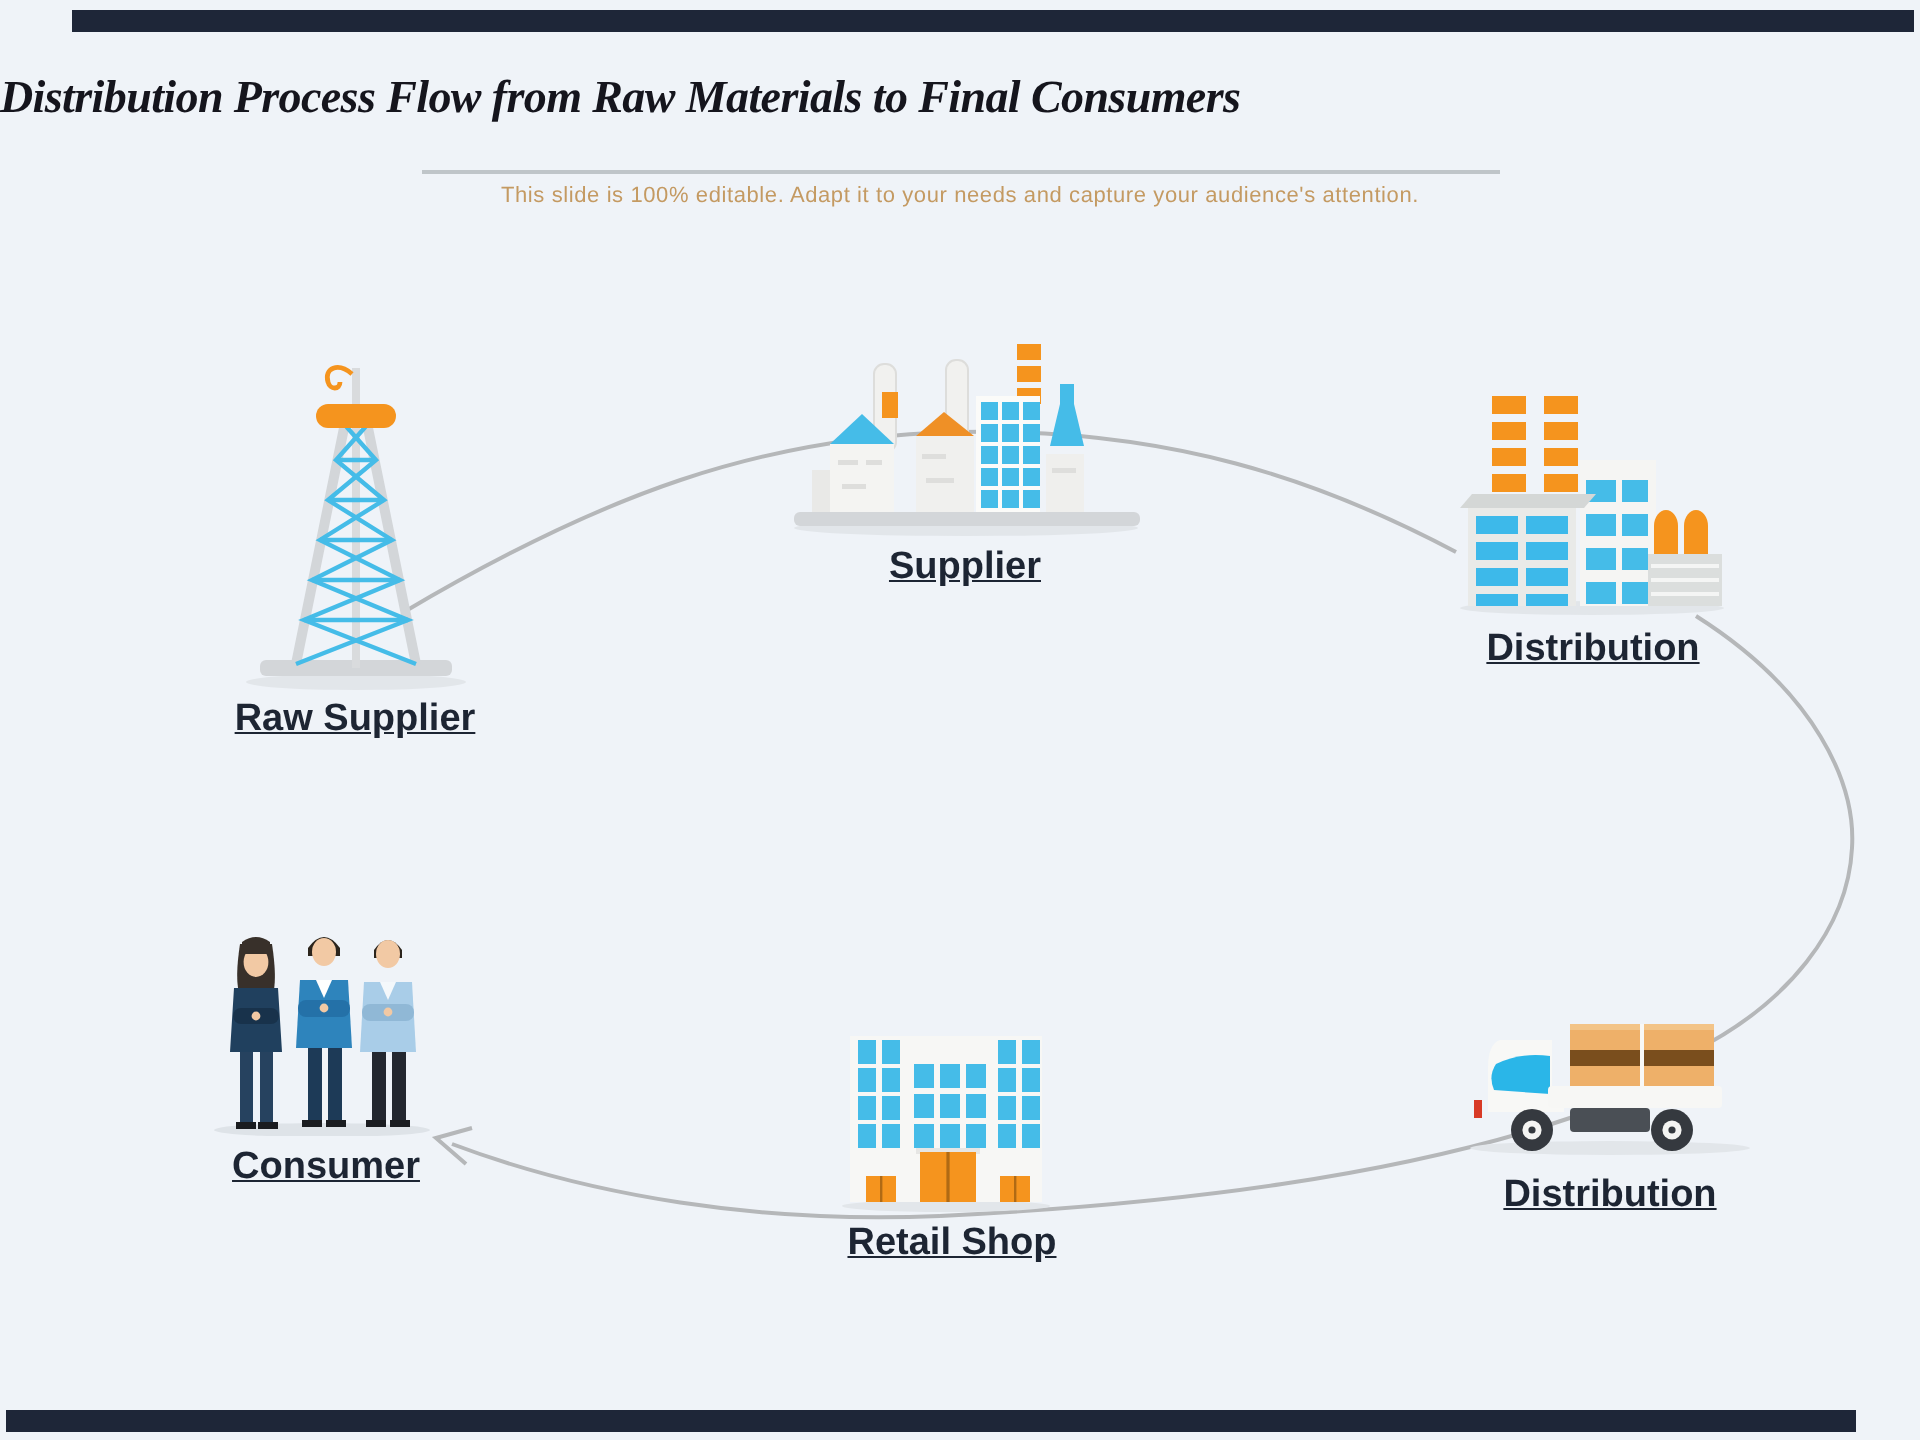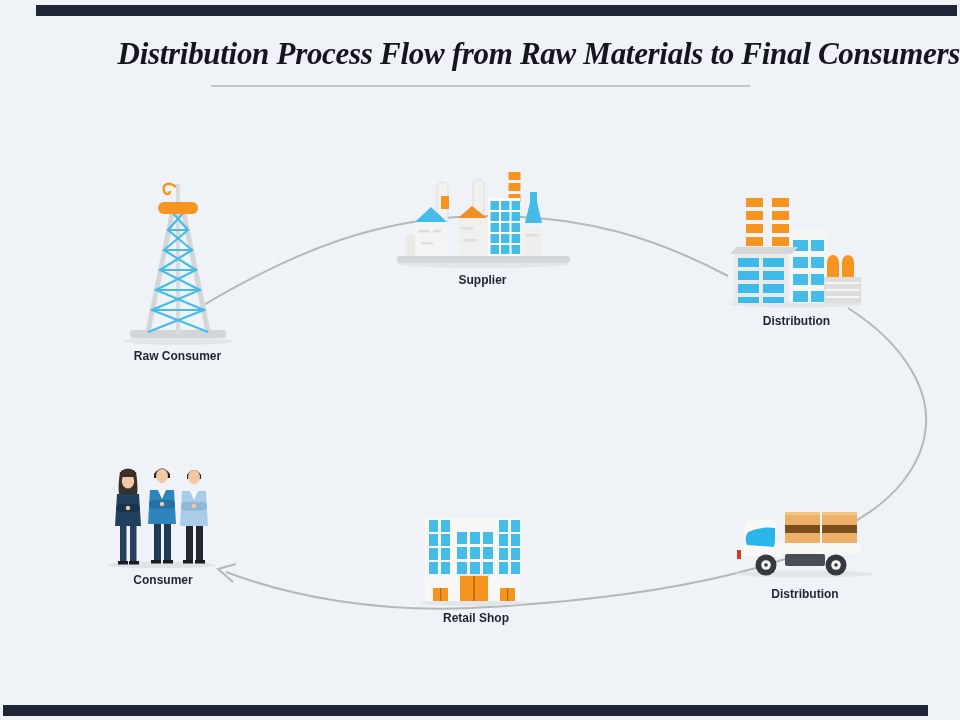--- a/index.html
+++ b/index.html
@@ -1,31 +1,31 @@
 <!DOCTYPE html>
 <html style="--background: #eff3f8; --bar-navy: #1e2638; --title-text: #15151d; --divider-gray: #bfc5c9; --subtitle-orange: #c49a62; --label-navy: #1d2533; --line-gray: #b5b7b9; --accent-orange: #f5941e; --accent-cyan: #45bce8; --cargo-tan: #eeb069; --cargo-brown: #7a4e1d;"><head>
 <meta charset="utf-8">
 <style>
   html,body{margin:0;padding:0;}
   .slide{position:relative;width:960px;height:720px;background:var(--background,#eff3f8);
          overflow:hidden;font-family:"Liberation Sans",sans-serif;}
   .bar{position:absolute;height:11px;background:var(--bar-navy,#1e2638);}
   .bar-top{left:36px;top:5px;width:921px;}
   .bar-bottom{left:3px;top:705px;width:925px;}
-  .title{position:absolute;top:36px;left:0;width:100%;text-align:right;
+  .title{position:absolute;top:36px;left:0;width:100%;text-align:left;
          font-family:"Liberation Serif",serif;font-style:italic;font-weight:600;
-         font-size:31px;color:var(--title-text,#15151d);letter-spacing:-0.3px;}
+         font-size:23px;color:var(--title-text,#15151d);letter-spacing:-0.3px;}
   .divider{position:absolute;left:211px;top:85px;width:539px;height:2px;
            background:var(--divider-gray,#bfc5c9);}
   .subtitle{position:absolute;top:92px;left:0;width:100%;text-align:center;
             font-size:11px;color:var(--subtitle-orange,#c49a62);letter-spacing:.3px;}
   .connectors{position:absolute;left:0;top:0;}
   .connectors path{fill:none;stroke:var(--line-gray,#b5b7b9);stroke-width:2;}
   .node{position:absolute;display:flex;flex-direction:column;align-items:center;}
-  .node .label{font-weight:bold;font-size:12px;color:var(--label-navy,#1d2533);white-space:nowrap;}
+  .node .label{font-weight:bold;font-size:19px;color:var(--label-navy,#1d2533);white-space:nowrap;text-decoration:underline;}
   .n-raw{left:95px;top:180px;width:165px;}
   .n-raw .label{margin-top:3px;}
   .n-sup{left:390px;top:172px;width:185px;}
   .n-sup .label{margin-top:5px;}
   .n-man{left:724px;top:192px;width:145px;}
   .n-man .label{margin-top:6px;}
   .n-dis{left:726px;top:500px;width:158px;}
   .n-dis .label{margin-top:9px;}
   .n-ret{left:420px;top:516px;width:112px;}
   .n-ret .label{margin-top:5px;}
@@ -35,20 +35,21 @@
 </head>
 <body>
 
 <div class="slide">
 
   <div class="bar bar-top"></div>
   <div class="bar bar-bottom"></div>
 
   <div class="title">Distribution Process Flow from Raw Materials to Final Consumers</div>
   <div class="divider"></div>
+  <div class="subtitle">This slide is 100% editable. Adapt it to your needs and capture your audience's attention.</div>
 
   <svg class="connectors" width="960" height="720" viewBox="0 0 960 720">
     <path d="M 202,306 C 300,248 380,218 480,216 C 585,214 660,240 728,276"></path>
     <path d="M 848,308 C 908,346 928,392 926,424 C 924,464 894,502 846,526"></path>
     <path d="M 788,558 C 700,588 590,602 470,608"></path>
     <path d="M 470,608 C 380,612 295,598 226,572"></path>
     <path d="M 233,582 L 218,569 L 236,564"></path>
   </svg>
 
   <div class="node n-raw">
@@ -58,21 +59,21 @@
       <rect x="68" y="4" width="4" height="150" fill="#d9dbdd"></rect>
       <path d="M64,34 L40,152 M76,34 L100,152" stroke="#d3d6d9" stroke-width="5" fill="none"></path>
       <g stroke="var(--accent-cyan,#45bce8)" stroke-width="2.2" fill="none">
         <path d="M64,32 L80,50 L56,70 L88,90 L48,110 L96,130 L40,152"></path>
         <path d="M76,32 L60,50 L84,70 L52,90 L92,110 L44,130 L100,152"></path>
         <path d="M60,50 L80,50 M56,70 L84,70 M52,90 L88,90 M48,110 L92,110 M44,130 L96,130"></path>
       </g>
       <rect x="50" y="22" width="40" height="12" rx="6" fill="var(--accent-orange,#f5941e)"></rect>
       <path d="M68,7 C61,1 54,4 56,11 C57,15 62,15 62,11" stroke="var(--accent-orange,#f5941e)" stroke-width="2.4" fill="none"></path>
     </svg>
-    <span class="label">Raw Consumer</span>
+    <span class="label">Raw Supplier</span>
   </div>
 
   <div class="node n-sup">
     <svg width="185" height="96" viewBox="0 0 185 96">
       <ellipse cx="93" cy="92" rx="86" ry="4" fill="#e2e6ea"></ellipse>
       <rect x="47" y="10" width="11" height="44" rx="5" fill="#f1f1ef" stroke="#dddddb" stroke-width="1"></rect>
       <rect x="83" y="8" width="11" height="46" rx="5" fill="#f1f1ef" stroke="#dddddb" stroke-width="1"></rect>
       <rect x="51" y="24" width="8" height="13" fill="var(--accent-orange,#f5941e)"></rect>
       <rect x="16" y="63" width="11" height="21" fill="#e9e9e7"></rect>
       <rect x="25" y="50" width="32" height="34" fill="#f4f4f2"></rect>

